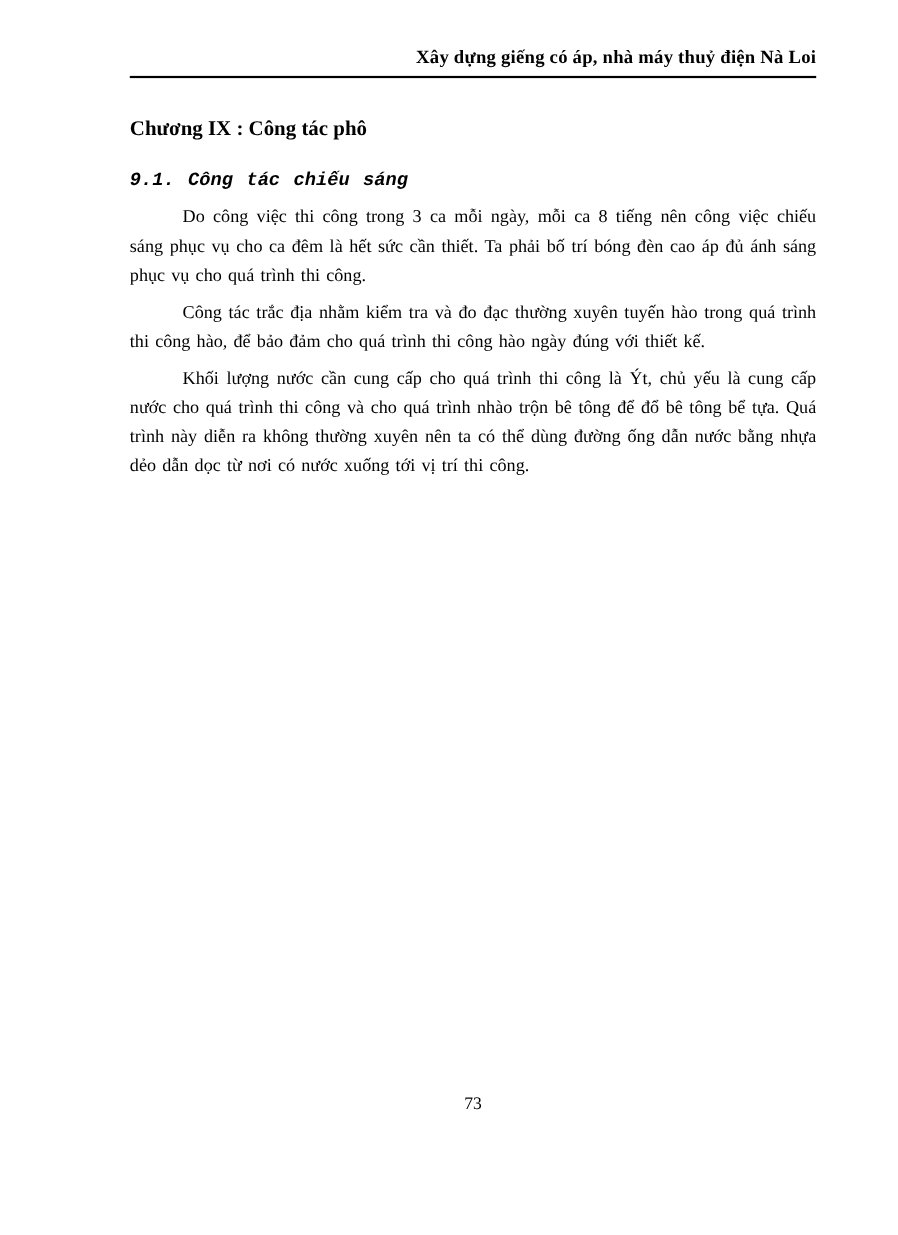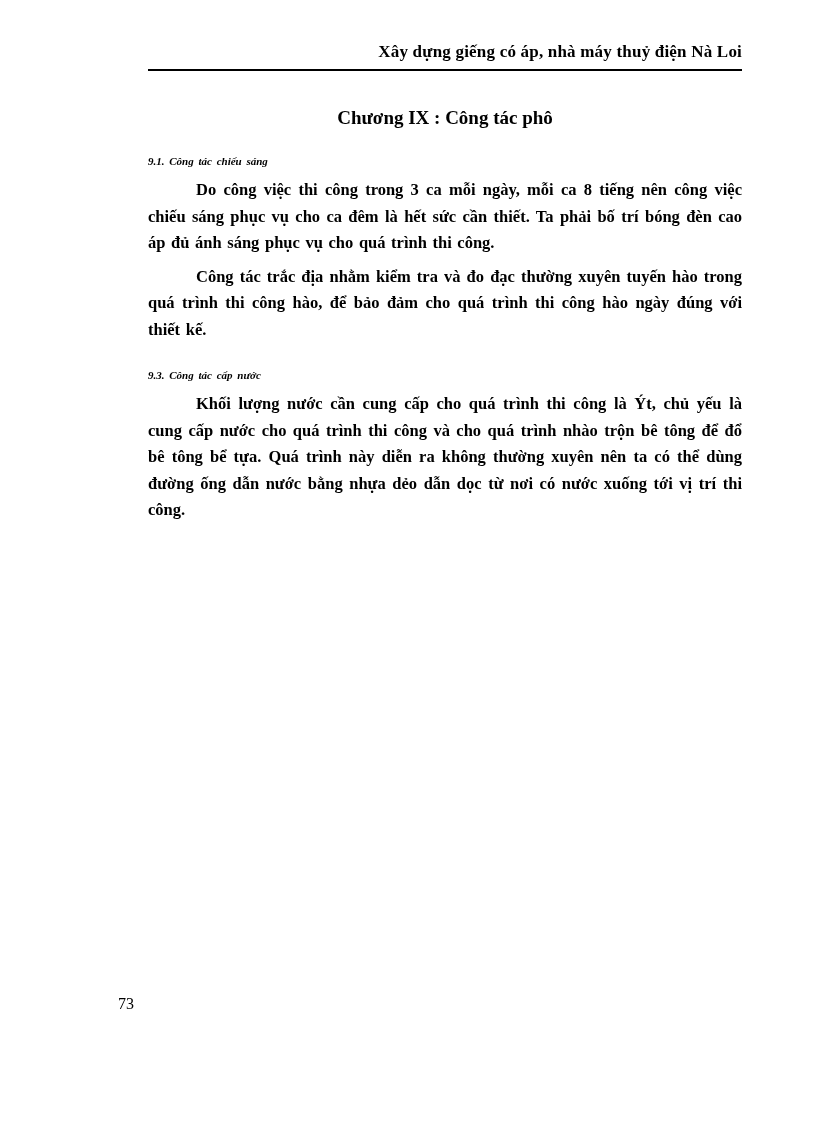--- a/index.html
+++ b/index.html
@@ -9,69 +9,67 @@
   }
   .page {
     position: relative;
     width: 816px;
     height: 1123px;
     background: #ffffff;
     color: #000000;
     font-family: "Liberation Serif", "DejaVu Serif", serif;
     overflow: hidden;
     box-sizing: border-box;
-    padding-left: 30px;
   }
   .content {
     padding: 42px 74px 0 118px;
   }
   .header-title {
     text-align: right;
     font-weight: bold;
     font-size: 17px;
     letter-spacing: 0.2px;
     padding-bottom: 7px;
   }
   .header-rule {
     border: none;
     border-top: 2px solid #000000;
     margin: 0;
     height: 0;
   }
   .chapter-title {
-    text-align: center;
     font-weight: bold;
     font-size: 19px;
     margin: 36px 0 18px 0;
   }
   .section {
     margin: 0;
   }
   .section-heading {
     font-weight: bold;
     font-style: italic;
-    font-size: 11px;
+    font-size: 17px;
     margin: 26px 0 10px 0;
     word-spacing: 2px;
+    font-family: Liberation Mono, monospace;
   }
   .body-paragraph {
     text-align: justify;
     text-indent: 48px;
     font-size: 16.5px;
     line-height: 26.5px;
     margin: 0 0 7px 0;
     word-spacing: 1.5px;
-    font-weight: bold;
   }
   .footer {
     position: absolute;
     top: 995px;
     left: 118px;
     right: 74px;
-    text-align: left;
+    text-align: center;
     font-size: 16px;
   }
 </style>
 </head>
 <body>
 
 <div class="page">
   <div class="content">
 
     <div class="header">
@@ -84,21 +82,20 @@
     <div class="section">
       <div class="section-heading">9.1. Công tác chiếu sáng</div>
       <p class="body-paragraph">Do công việc thi công trong 3 ca mỗi ngày, mỗi ca 8 tiếng nên công việc chiếu sáng phục vụ cho ca đêm là hết sức cần thiết. Ta phải bố trí bóng đèn cao áp đủ ánh sáng phục vụ cho quá trình thi công.</p>
     </div>
 
     <div class="section">
       <p class="body-paragraph">Công tác trắc địa nhằm kiểm tra và đo đạc thường xuyên tuyến hào trong quá trình thi công hào, để bảo đảm cho quá trình thi công hào ngày đúng với thiết kế.</p>
     </div>
 
     <div class="section">
-      <div class="section-heading">9.3. Công tác cấp nước</div>
       <p class="body-paragraph">Khối lượng nước cần cung cấp cho quá trình thi công là Ýt, chủ yếu là cung cấp nước cho quá trình thi công và cho quá trình nhào trộn bê tông để đổ bê tông bể tựa. Quá trình này diễn ra không thường xuyên nên ta có thể dùng đường ống dẫn nước bằng nhựa dẻo dẫn dọc từ nơi có nước xuống tới vị trí thi công.</p>
     </div>
 
   </div>
 
   <div class="footer">
     <span>73</span>
   </div>
 </div>
 

